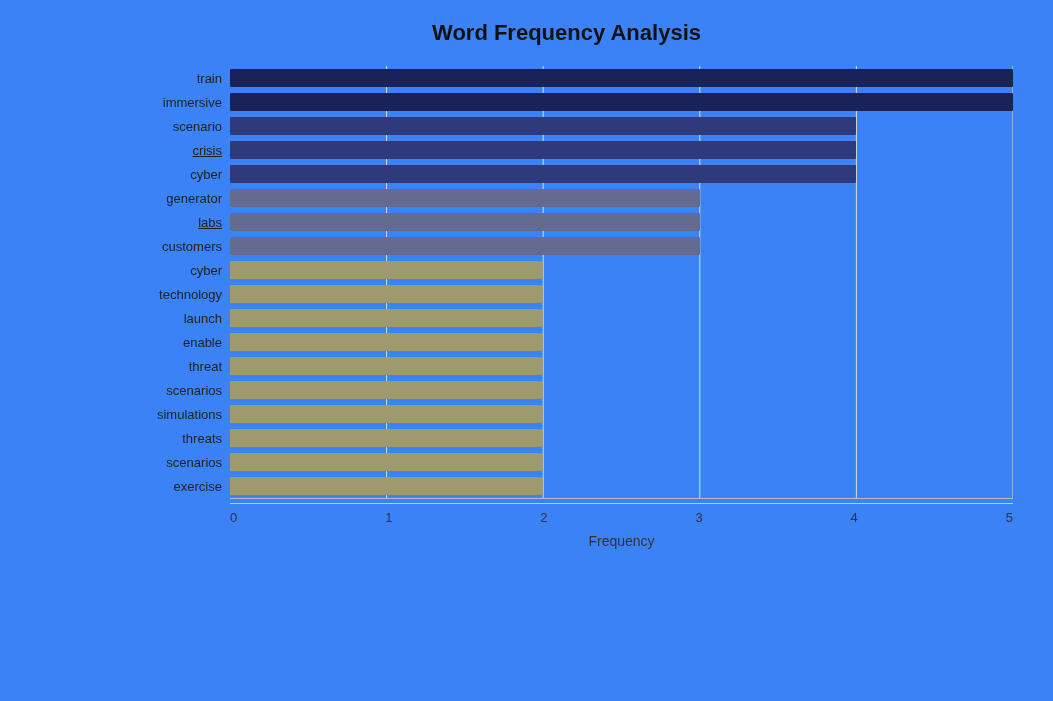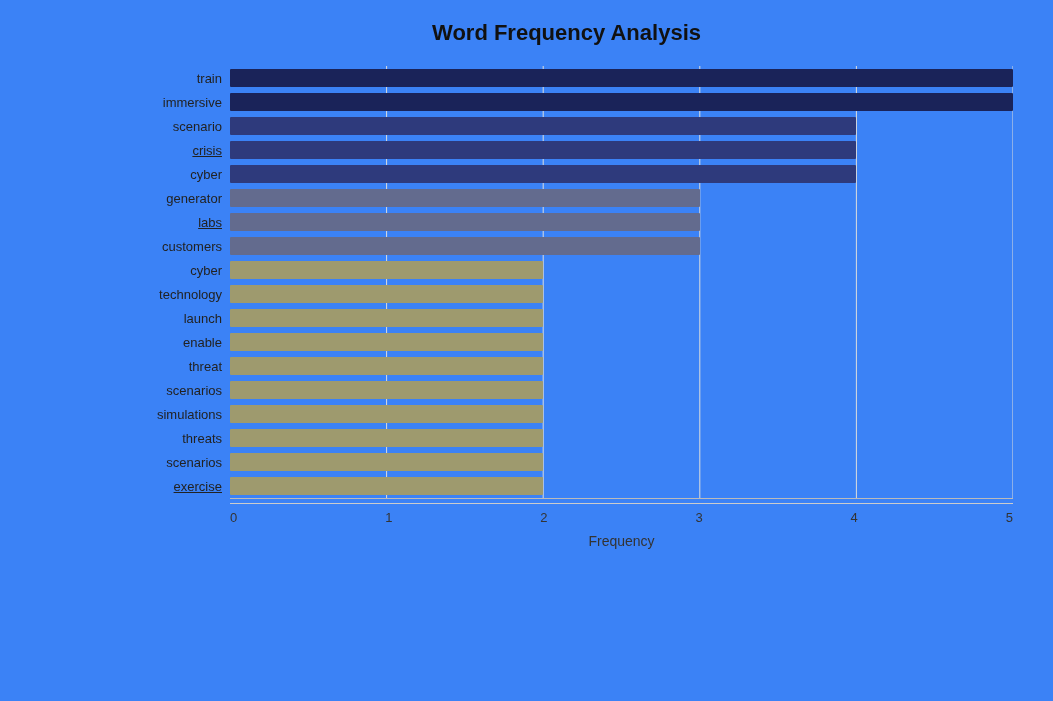--- a/index.html
+++ b/index.html
@@ -145,21 +145,21 @@
         </div>
         <div class="bar-row">
           <div class="bar-label" style="margin-left: -110px;">threats</div>
           <div class="bar" style="width: 40%; background-color: rgb(158, 154, 110);"></div>
         </div>
         <div class="bar-row">
           <div class="bar-label" style="margin-left: -110px;">scenarios</div>
           <div class="bar" style="width: 40%; background-color: rgb(158, 154, 110);"></div>
         </div>
         <div class="bar-row">
-          <div class="bar-label" style="margin-left: -110px; text-decoration: underline;">exercise</div>
+          <div class="bar-label" style="margin-left: -110px;">exercise</div>
           <div class="bar" style="width: 40%; background-color: rgb(158, 154, 110);"></div>
         </div>
       </div>
   </div>
 
   <div style="margin-left:110px; border-top:1px solid #bbb; padding-top:4px;">
     <div class="x-axis" id="x-axis">
     <span>0</span>
         <span>1</span>
         <span>2</span>

